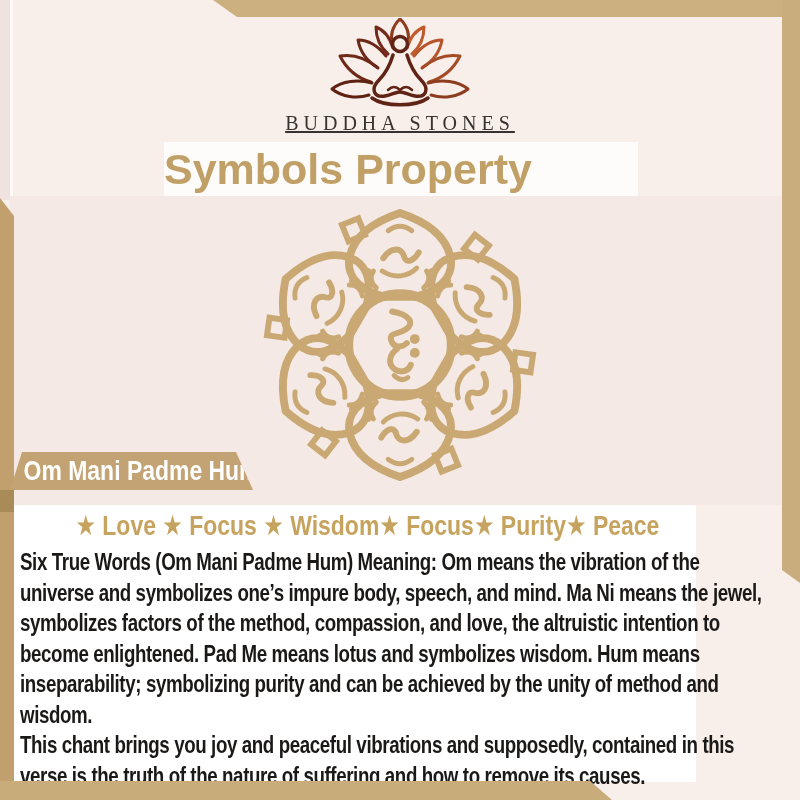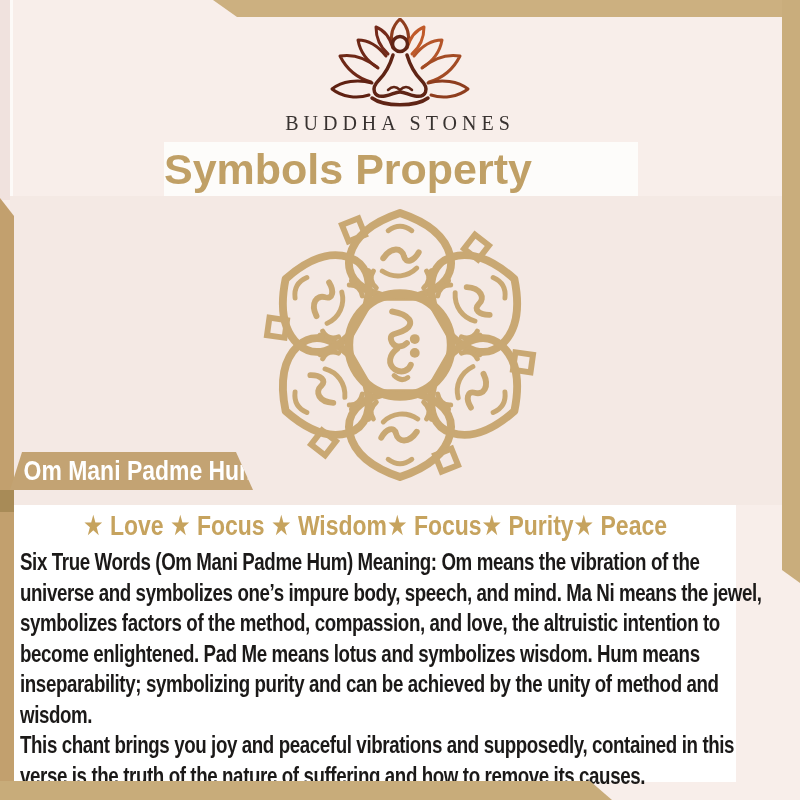--- a/index.html
+++ b/index.html
@@ -22,29 +22,29 @@
   .dark-square{left:0;top:490px;width:14px;height:22px;background:#a88b57;}
   .bottom-band{left:0;top:781px;width:612px;height:19px;background:#c8ac7a;
     clip-path:polygon(0 0,calc(100% - 22px) 0,100% 100%,0 100%);}
   
   .heading-band{left:164px;top:142px;width:474px;height:54px;background:#fdfcfa;}
   .page-title{width:100%;text-align:left;line-height:54px;
     font-size:43px;font-weight:700;color:#c0a066;letter-spacing:0px;}
   
   .brand-name{left:0;top:112px;width:800px;text-align:center;
     font-family:"Liberation Serif","DejaVu Serif",serif;
-    font-size:20px;letter-spacing:5px;color:#383230;}
+    font-size:20px;letter-spacing:5px;color:#383230;text-decoration:underline;}
   
   .om-banner{left:10px;top:452px;width:243px;height:38px;background:#c3a373;
     clip-path:polygon(12px 0,calc(100% - 17px) 0,100% 100%,0 100%);}
   .om-banner-label{display:block;white-space:nowrap;color:#ffffff;
     font-size:27px;font-weight:700;line-height:38px;padding-left:16px;
     transform:scaleX(0.85);transform-origin:left center;}
   
-  .text-panel{left:14px;top:505px;width:682px;height:277px;background:#ffffff;padding-left:40px;}
+  .text-panel{left:14px;top:505px;width:682px;height:277px;background:#ffffff;}
   .traits-row{position:absolute;left:0;top:4px;width:100%;text-align:center;
     font-size:28px;font-weight:700;color:#c6a35e;white-space:nowrap;
     transform:scaleX(0.82);transform-origin:center;}
   .paragraph{position:absolute;left:6px;top:42px;width:790px;}
   .description-line{white-space:nowrap;font-size:24px;font-weight:700;
     color:#1b1918;letter-spacing:-0.5px;line-height:30.5px;
     transform:scaleX(0.78);transform-origin:left center;}
   svg{display:block;}
 </style>
 </head>

